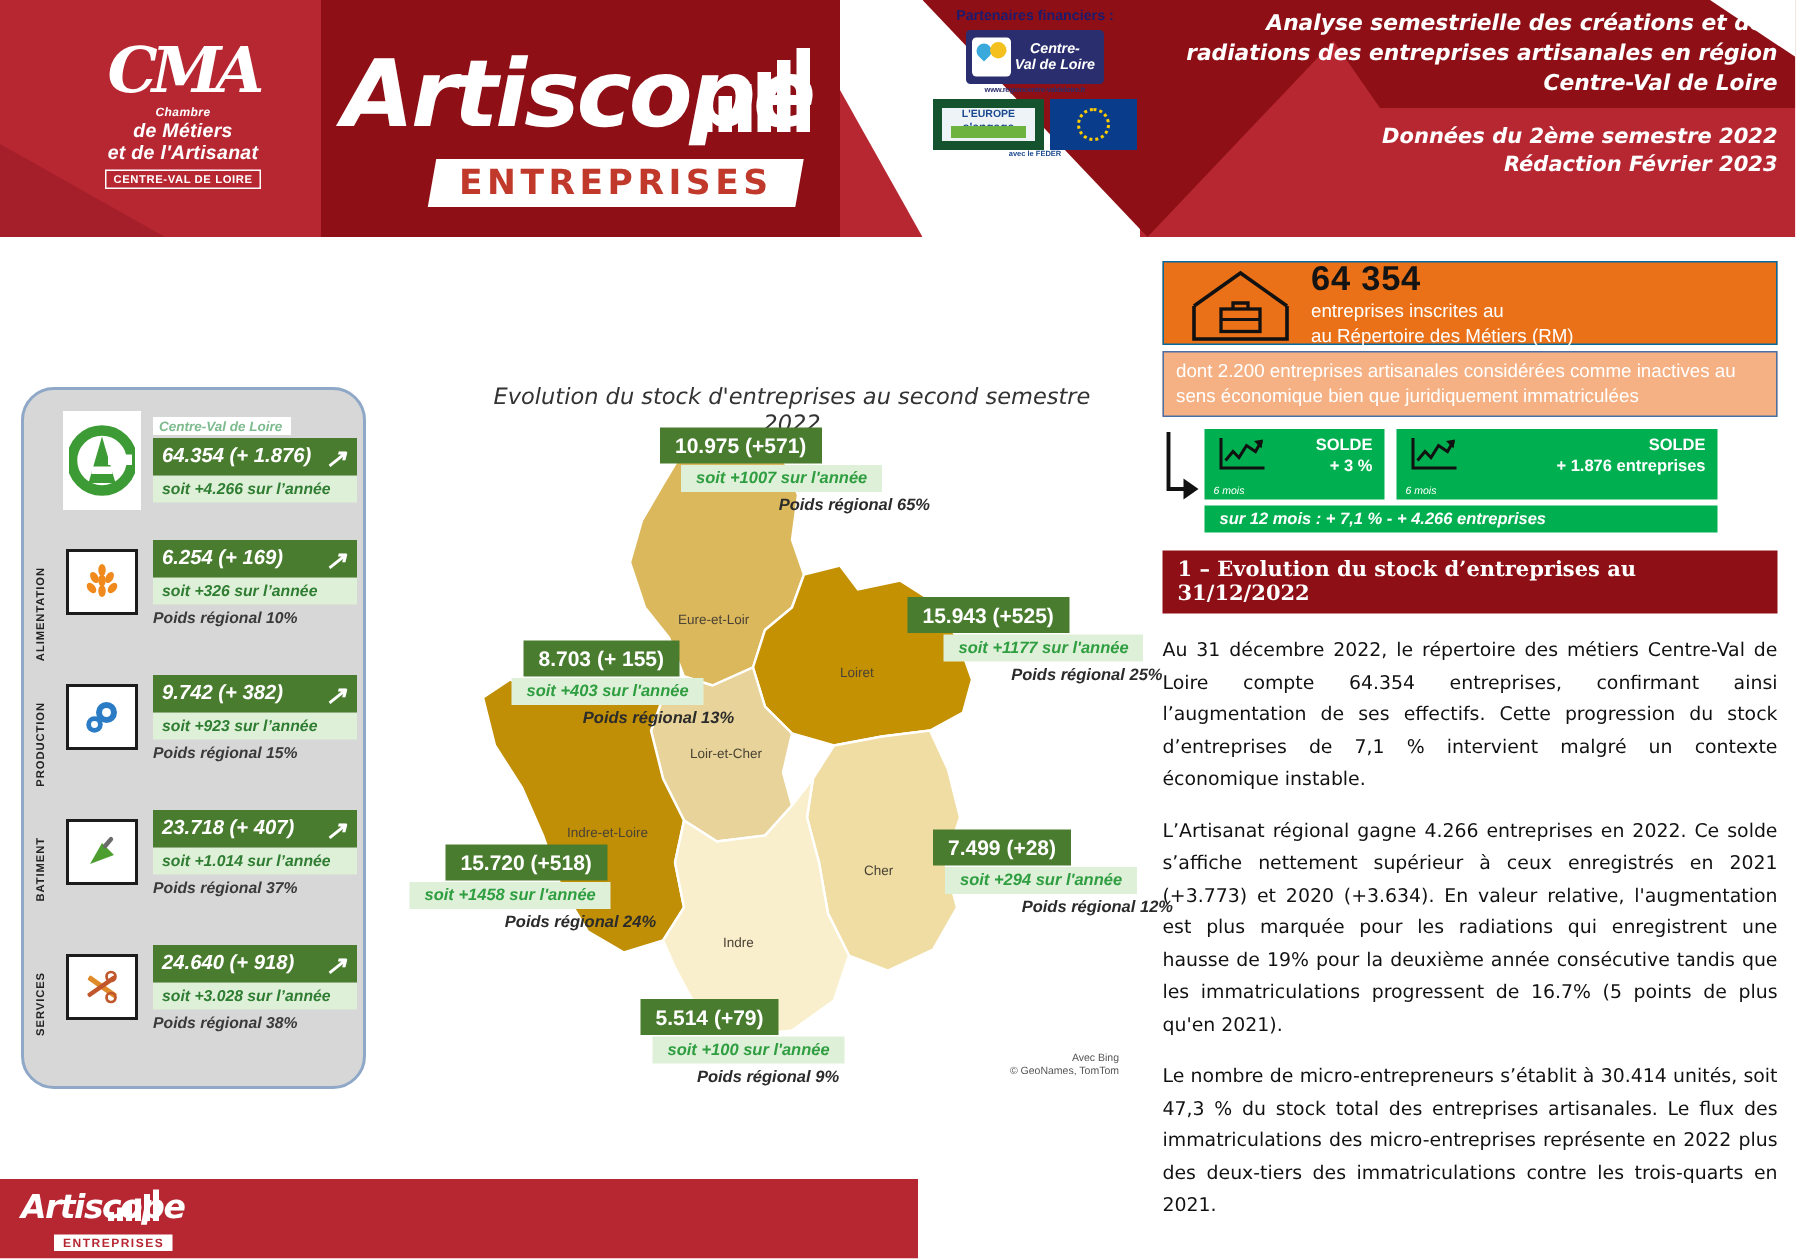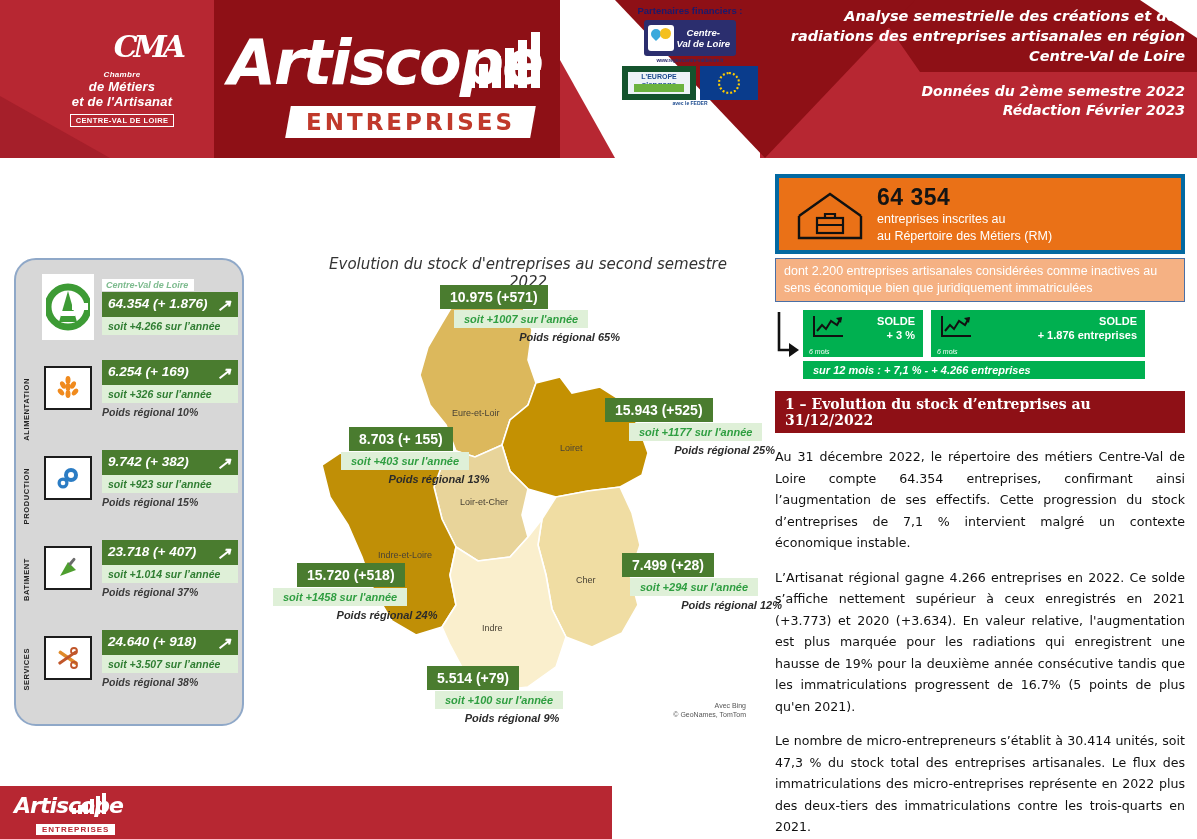--- a/index.html
+++ b/index.html
@@ -25,22 +25,22 @@
       clip-path: polygon(0 0, 437px 0, 437px 72px, 160px 72px, 110px 0); }
   .hdr-v1 { position:absolute; left:615px; top:0; width:300px; height:158px; background:#8e1016;
       clip-path: polygon(0 0, 150px 158px, 300px 0); }
   .hdr-v2 { position:absolute; left:560px; top:0; width:110px; height:158px; background:#b72732;
       clip-path: polygon(0 60px, 55px 158px, 0 158px); }
   .hdr-v3 { position:absolute; left:1060px; top:0; width:140px; height:60px; background:#ffffff;
       clip-path: polygon(80px 0, 140px 0, 140px 40px); }
 
   
   .cma { position:absolute; left:62px; top:24px; width:120px; height:120px; color:#fff; text-align:center; }
-  .cma-mark { font-family:"DejaVu Serif", serif; font-weight:bold; font-size:30px; letter-spacing:-4px;
-      line-height:46px; font-style:italic;text-align:right; }
+  .cma-mark { font-family:"DejaVu Serif", serif; font-weight:bold; font-size:42px; letter-spacing:-4px;
+      line-height:46px; font-style:italic; }
   .cma-l1 { font-size:8px; font-style:italic; font-weight:bold; letter-spacing:.3px; }
   .cma-l2 { font-size:13px; font-style:italic; font-weight:bold; letter-spacing:.2px; }
   .cma-l3 { font-size:13px; font-style:italic; font-weight:bold; letter-spacing:.2px; }
   .cma-badge { display:inline-block; border:1px solid #fff; padding:1px 5px; font-size:7.5px;
       font-weight:bold; margin-top:4px; letter-spacing:.4px; }
 
   
   .artis { position:absolute; left:228px; top:28px; width:320px; height:110px; }
   .artis-word { font-size:62px; font-weight:bold; font-style:italic; color:#ffffff;
       font-family:"DejaVu Sans", sans-serif; letter-spacing:-2px; line-height:70px; }
@@ -114,21 +114,21 @@
   .callout { position:absolute; }
   .callout .c-main { background:#4a7c2f; color:#fff; font-weight:bold; font-size:14px; padding:4px 10px;
       display:inline-block; }
   .callout .c-sub { background:#dff0d8; color:#2f9e41; font-weight:bold; font-style:italic; font-size:11px;
       padding:3px 10px; display:inline-block; }
   .callout .c-poids { font-size:11px; font-style:italic; font-weight:bold; color:#2b2b2b;
       text-align:right; padding-top:3px; }
 
   
   .rpanel { position:absolute; left:775px; top:174px; width:410px; }
-  .obox { background:#ea7117; border:4px solid #0369a1; height:80px; display:flex; align-items:center;
+  .obox { background:#ea7117; border:1px solid #0369a1; height:56px; display:flex; align-items:center;
       padding-left:14px; }
   .obox .house { width:74px; height:56px; position:relative; flex:0 0 74px; }
   .obox .otext { margin-left:10px; color:#fff; }
   .obox .onum { font-size:23px; font-weight:bold; color:#141414; letter-spacing:.5px; }
   .obox .odesc { font-size:12.5px; line-height:17px; }
   .pbox { background:#f5b183; border:1px solid #4a6fa5; color:#fff; font-size:12.5px; line-height:17px;
       padding:4px 8px; margin-top:4px; }
   .solderow { display:flex; gap:8px; margin-top:8px; padding-left:28px; position:relative; }
   .sbox { background:#00b050; color:#fff; position:relative; height:47px; padding:4px 8px;
       display:flex; align-items:flex-start; justify-content:space-between; }
@@ -314,21 +314,21 @@
         <rect x="3" y="12" width="22" height="3" rx="1" fill="#c0562a" transform="rotate(-35 14 14)"></rect>
         <circle cx="20" cy="7" r="3" fill="none" stroke="#c0562a" stroke-width="1.8"></circle>
         <circle cx="20" cy="21" r="3" fill="none" stroke="#c0562a" stroke-width="1.8"></circle>
         </svg>
     </div>
     <div class="bars">
       <div class="sgreen">
         <span>24.640 (+ 918)</span>
         <span class="arrow">↗</span>
       </div>
-      <div class="slight">soit  +3.507 sur l’année</div>
+      <div class="slight">soit  +3.028 sur l’année</div>
       <div class="spoids">Poids régional 38%</div>
     </div>
   </div>
 </div>
 
 <div class="map-title">Evolution du stock d'entreprises au second semestre 2022</div>
 
 <div class="mapwrap">
   <svg width="480" height="460" viewBox="0 0 480 460">
 

